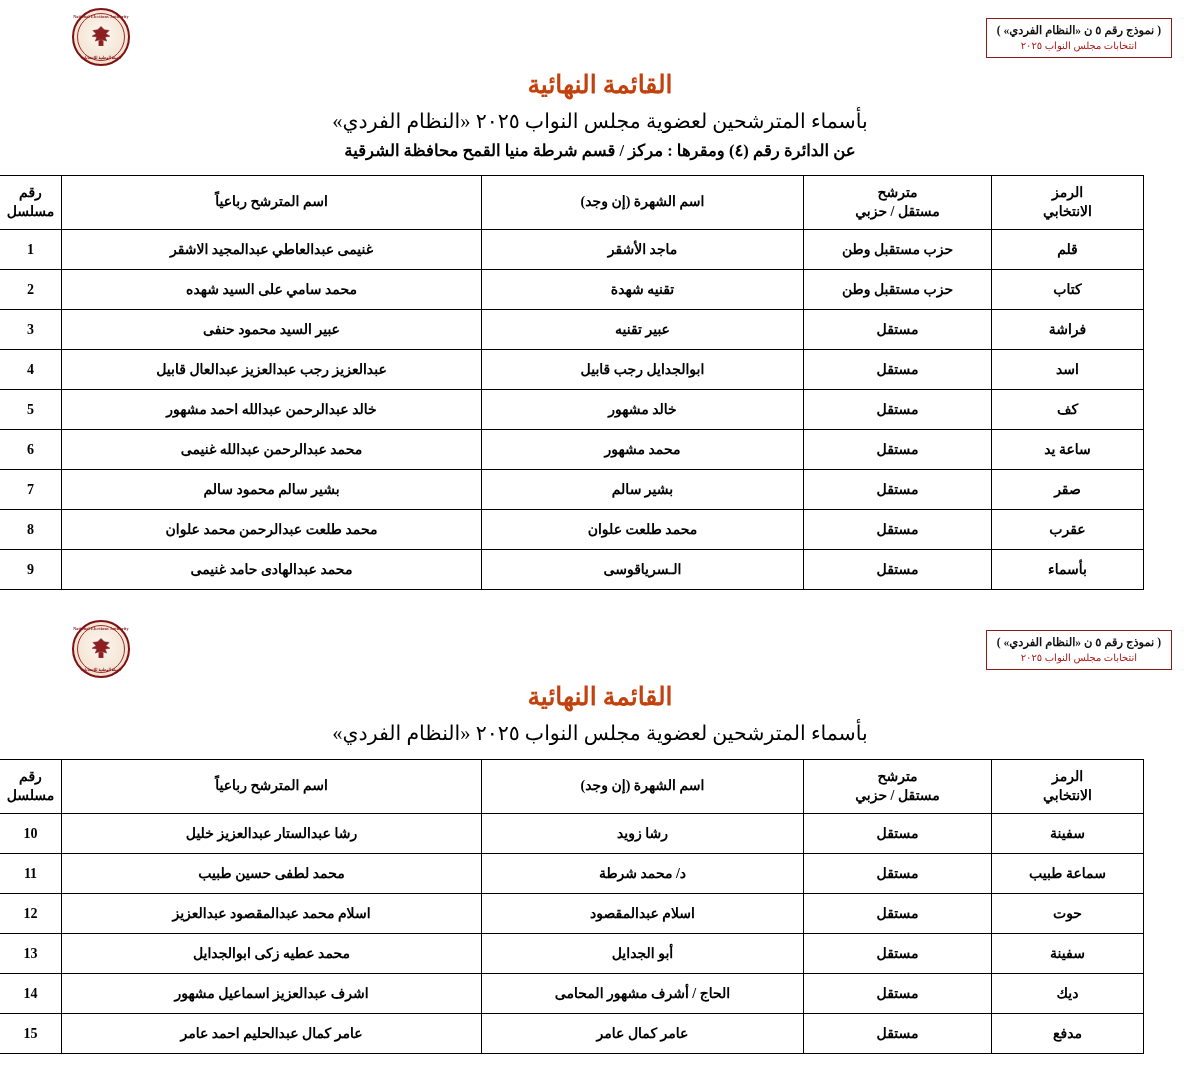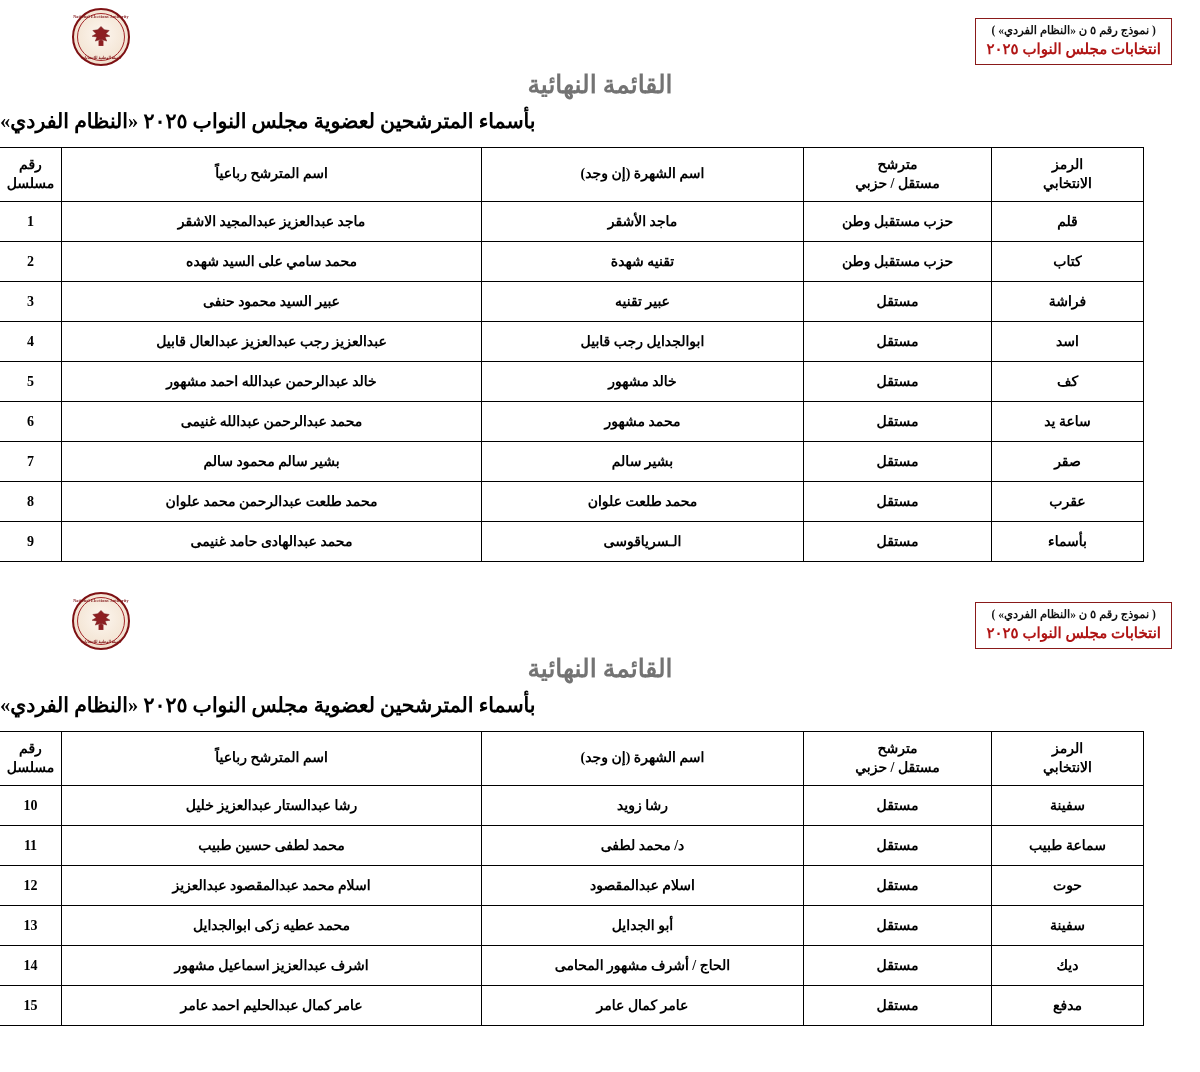--- a/index.html
+++ b/index.html
@@ -34,23 +34,23 @@
     background: #fff;
     min-width: 150px;
   }
   .form-stamp .line1 {
     font-size: 11.5px;
     color: #111;
     font-weight: bold;
     white-space: nowrap;
   }
   .form-stamp .line2 {
-    font-size: 15px;
+    font-size: 10px;
     color: #b01515;
-    font-weight: bold;
+    font-weight: normal;
     white-space: nowrap;
   }
   .emblem {
     position: absolute;
     left: 72px;
     top: 8px;
     width: 58px;
     height: 58px;
   }
   .emblem .ring {
@@ -82,30 +82,30 @@
     color: #7e1114;
     font-weight: bold;
     letter-spacing: .2px;
   }
   .emblem .txt-top { top: 6px; }
   .emblem .txt-bot { bottom: 6px; }
 
   
   .title-main {
     text-align: center;
-    color: #737373;
+    color: #c2410c;
     font-size: 25px;
     font-weight: bold;
     margin: 8px 0 6px 0;
     letter-spacing: 0;
   }
   .title-sub {
-    text-align: left;
+    text-align: center;
     font-size: 20.5px;
-    font-weight: bold;
+    font-weight: normal;
     color: #000;
     margin: 10px 0 2px 0;
   }
   .title-district {
     text-align: center;
     font-size: 16.5px;
     font-weight: bold;
     color: #000;
     margin: 8px 0 4px 0;
   }
@@ -164,20 +164,21 @@
       <div class="txt-bot">الهيئة الوطنية للانتخابات</div>
       <svg class="eagle" viewBox="0 0 32 32">
         <path d="M16 3 L20 7 L26 8 L22 12 L27 15 L21 16 L23 21 L17 19 L16 25 L15 19 L9 21 L11 16 L5 15 L10 12 L6 8 L12 7 Z" fill="#8d1f22" stroke="#6d1012" stroke-width=".6"></path>
         <rect x="13" y="20" width="6" height="7" fill="#8d1f22"></rect>
       </svg>
     </div>
   </div>
 
   <div class="title-main">القائمة النهائية</div>
   <div class="title-sub">بأسماء المترشحين لعضوية مجلس النواب ٢٠٢٥ «النظام الفردي»</div>
+  <div class="title-district">عن الدائرة رقم  (٤)   ومقرها : مركز / قسم شرطة منيا القمح   محافظة  الشرقية</div>
 
   <div class="tbl-wrap">
     <table class="cand">
       <colgroup>
         <col class="c-symbol">
           <col class="c-party">
           <col class="c-fame">
           <col class="c-name">
           <col class="c-num">
       </colgroup>
@@ -197,21 +198,21 @@
             <span class="two-line">رقم</span>
             <span class="two-line">مسلسل</span>
           </th>
         </tr>
       </thead>
       <tbody>
         <tr>
           <td>قلم</td>
           <td>حزب مستقبل وطن</td>
           <td>ماجد الأشقر</td>
-          <td>ماجد عبدالعزيز عبدالمجيد الاشقر</td>
+          <td>غنيمى عبدالعاطي عبدالمجيد الاشقر</td>
           <td>1</td>
         </tr>
         <tr>
           <td>كتاب</td>
           <td>حزب مستقبل وطن</td>
           <td>تقنيه شهدة</td>
           <td>محمد سامي على السيد شهده</td>
           <td>2</td>
         </tr>
         <tr>
@@ -323,21 +324,21 @@
         <tr>
           <td>سفينة</td>
           <td>مستقل</td>
           <td>رشا زويد</td>
           <td>رشا عبدالستار عبدالعزيز خليل</td>
           <td>10</td>
         </tr>
         <tr>
           <td>سماعة طبيب</td>
           <td>مستقل</td>
-          <td>د/ محمد لطفى</td>
+          <td>د/ محمد شرطة</td>
           <td>محمد لطفى حسين طبيب</td>
           <td>11</td>
         </tr>
         <tr>
           <td>حوت</td>
           <td>مستقل</td>
           <td>اسلام عبدالمقصود</td>
           <td>اسلام محمد عبدالمقصود عبدالعزيز</td>
           <td>12</td>
         </tr>

